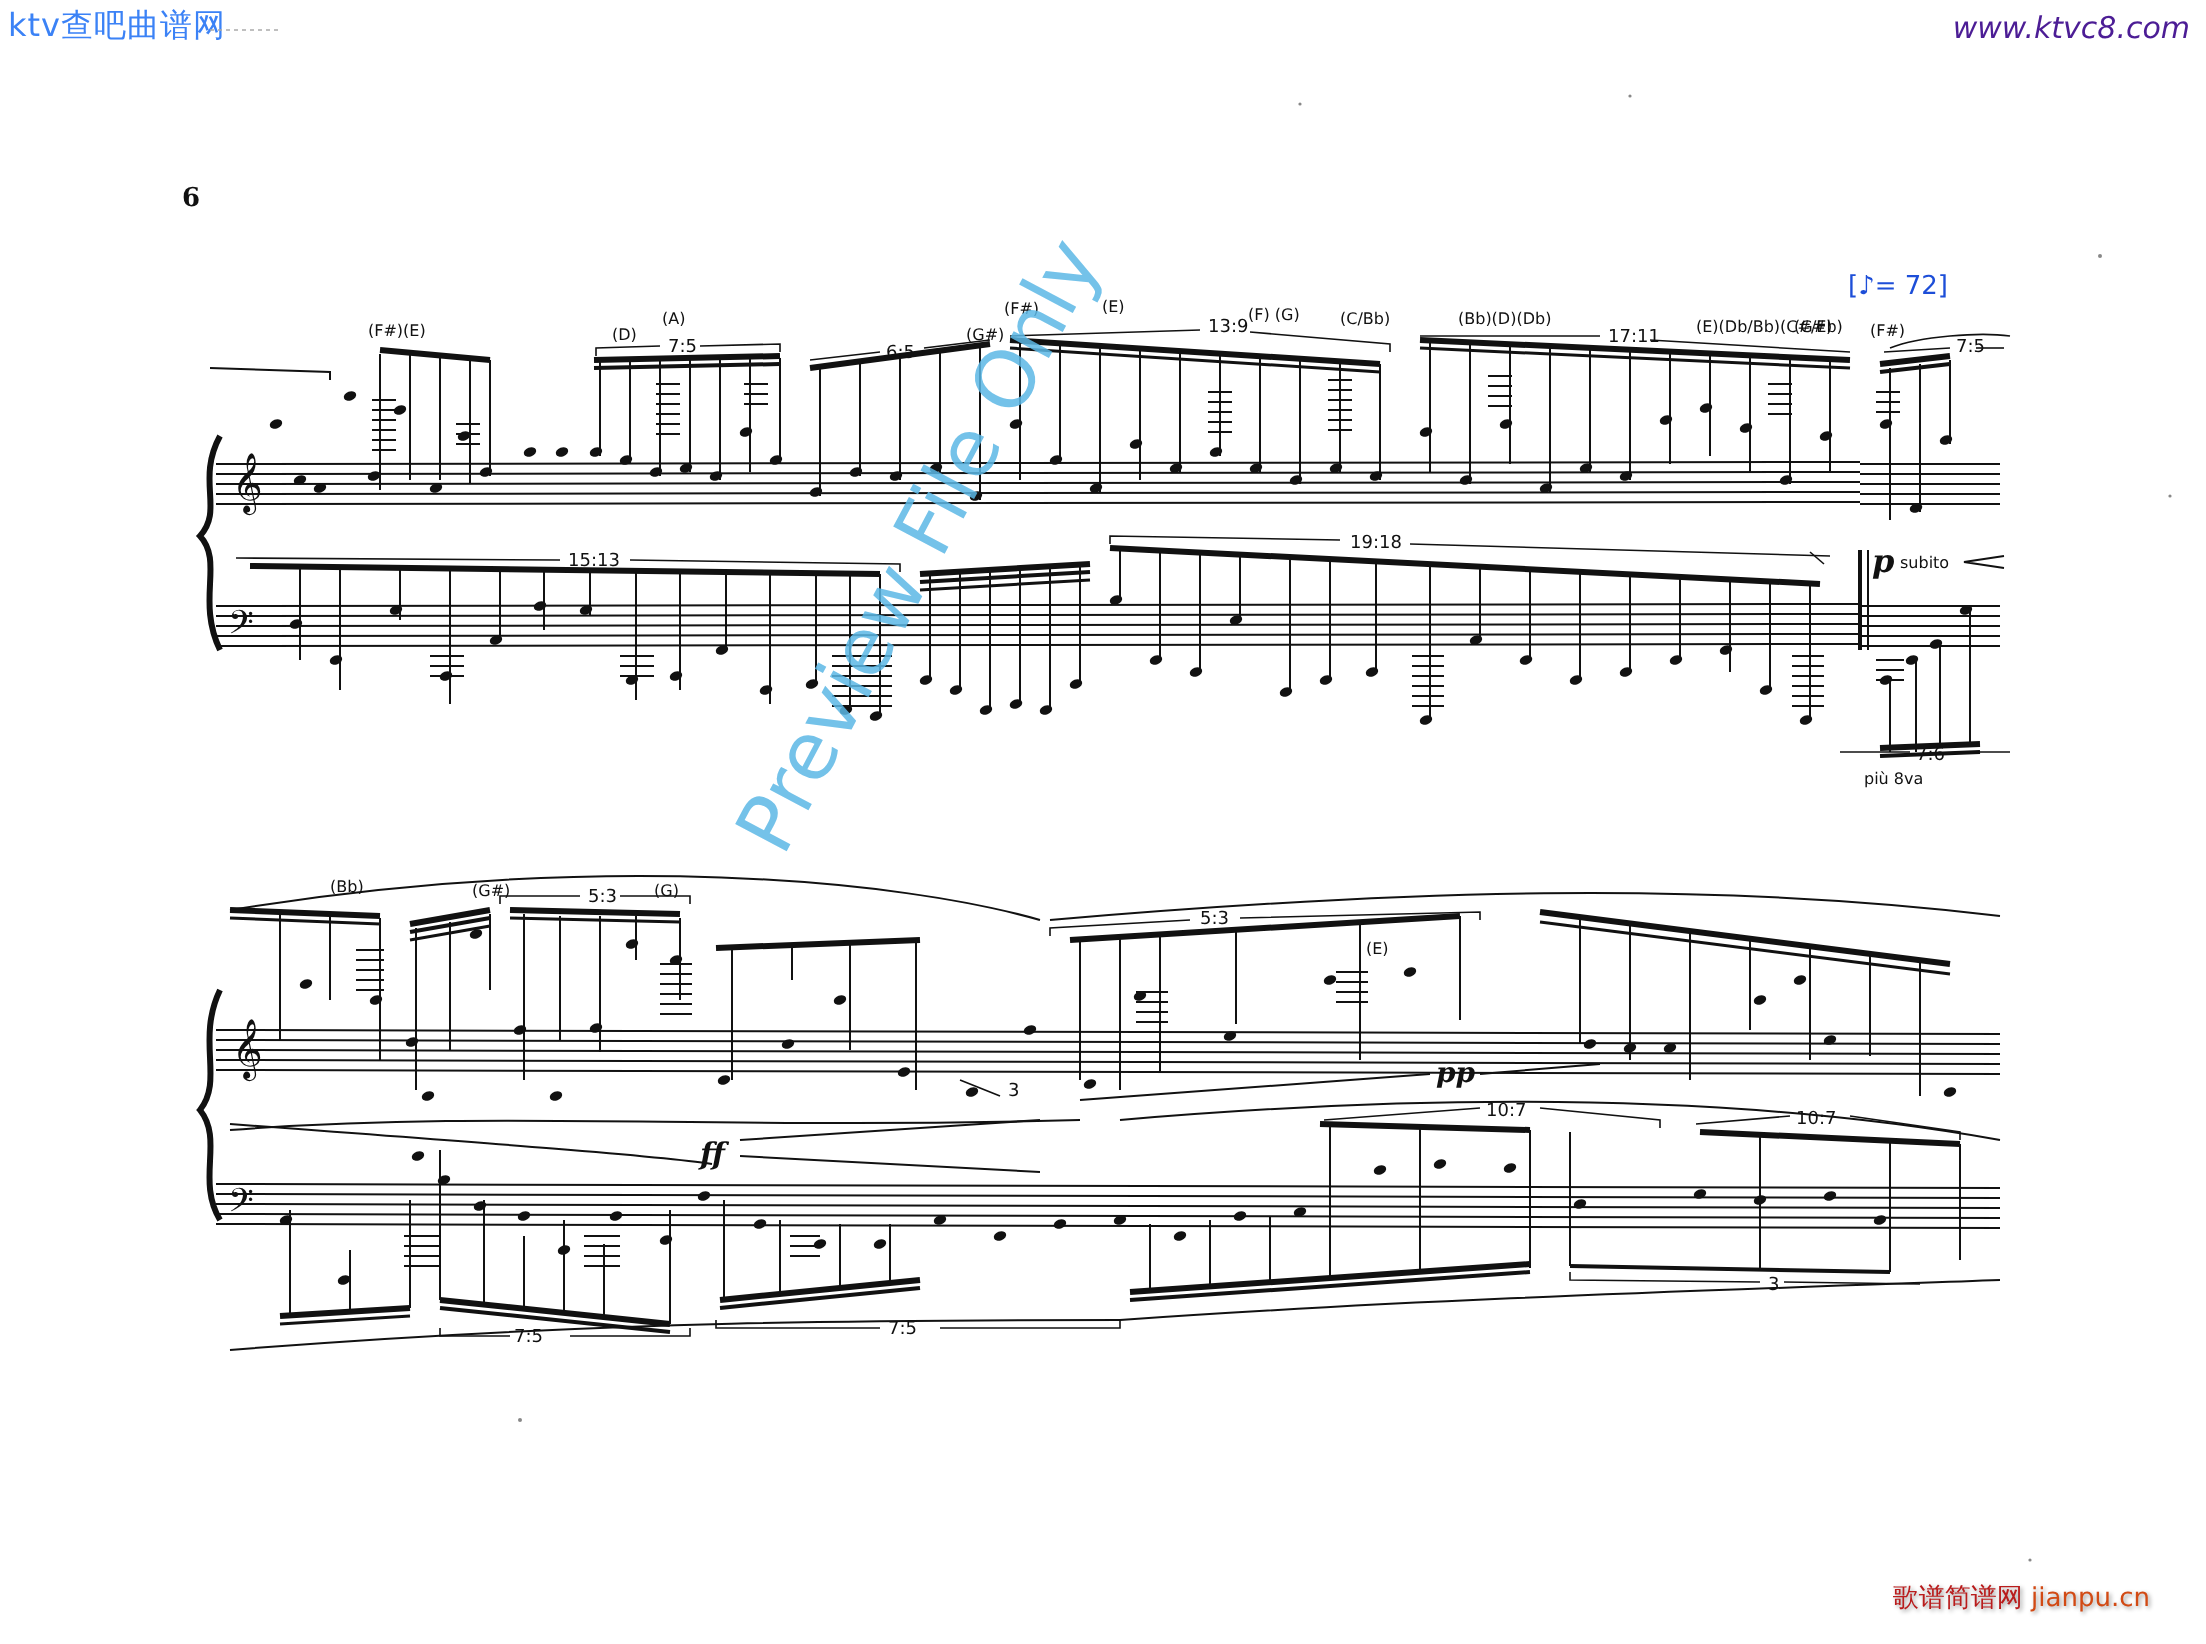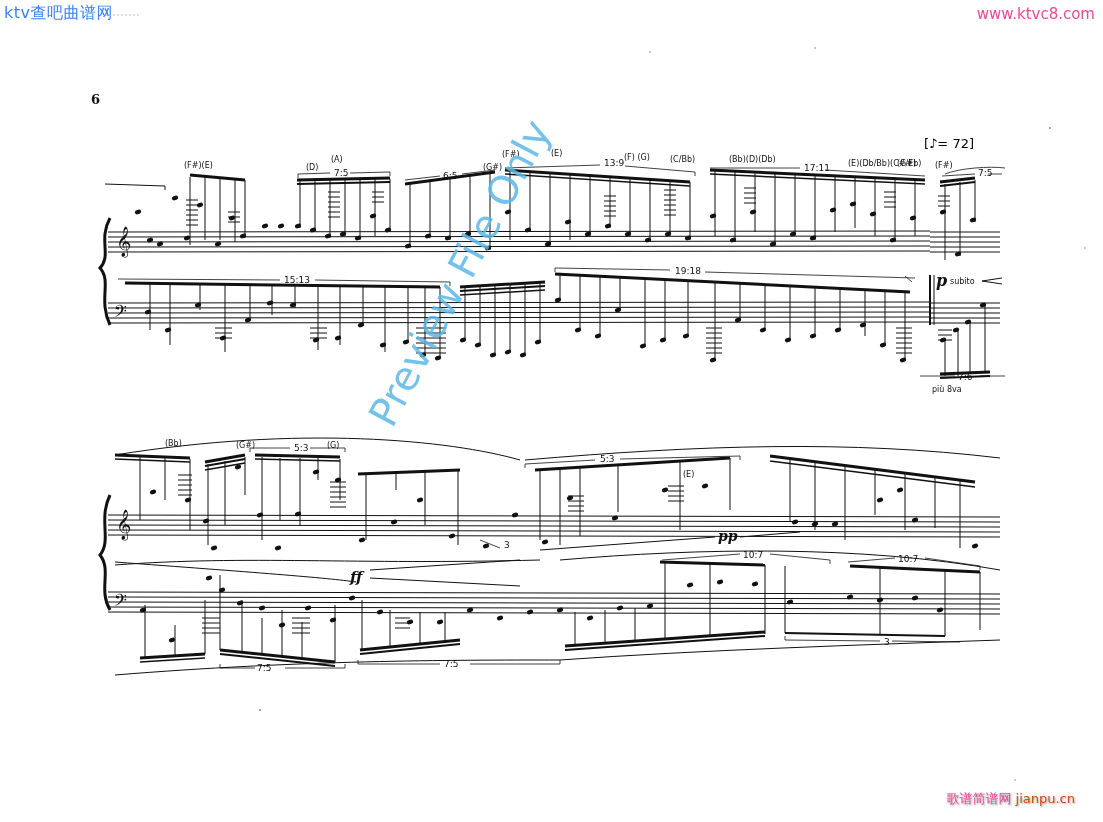--- a/index.html
+++ b/index.html
@@ -5,38 +5,39 @@
     html, body { margin: 0; padding: 0; }
     body {
       width: 1103px; height: 822px; position: relative; overflow: hidden;
       background: #ffffff; font-family: "DejaVu Sans", sans-serif;
     }
     .site-left {
       position: absolute; left: 4px; top: 3px; font-size: 16px; color: #3b82f6;
       font-family: "DejaVu Sans", sans-serif; letter-spacing: 0.5px;
     }
     .site-right {
-      position: absolute; right: 8px; top: 5px; font-size: 15px; color: #ec4899;
+      position: absolute; right: 8px; top: 5px; font-size: 15px; color: #4c1d95;
       font-family: "DejaVu Sans", sans-serif;
+      font-style: italic;
     }
     .footer-mark {
       position: absolute; right: 28px; bottom: 14px; font-size: 13px;
       text-shadow: 1px 1px 2px #999;
     }
-    .footer-mark .cn { color: #ec4899; font-family: Liberation Serif, serif; margin-left: 32px; }
+    .footer-mark .cn { color: #b91c1c; font-family: Liberation Serif, serif; margin-left: 32px; }
     .footer-mark .en { color: #d24a14; font-family: "DejaVu Sans", sans-serif; }
     .page-number {
       position: absolute; left: 91px; top: 92px; font-size: 13px; color: #111;
       font-family: "DejaVu Serif", serif; font-weight: bold;
     }
     svg.score { position: absolute; left: 0; top: 0; }
     .ann { font-family: "DejaVu Sans", sans-serif; font-size: 8px; fill: #111; }
     .ratio { font-family: "DejaVu Sans", sans-serif; font-size: 9px; fill: #111; }
     .dyn { font-family: "DejaVu Serif", serif; font-style: italic; font-weight: bold; fill: #111; }
-    .tempo { position: absolute; left: 924px; top: 136px; font-size: 13px; color: #000000;
+    .tempo { position: absolute; left: 924px; top: 136px; font-size: 13px; color: #1d4ed8;
       font-family: "DejaVu Sans", sans-serif; }
     .watermark {
       position: absolute; left: 380px; top: 400px; font-size: 40px; color: #5cb8e6;
       font-family: "DejaVu Sans", sans-serif; transform: rotate(-62deg);
       transform-origin: left center; opacity: 0.85; white-space: nowrap;
       pointer-events: none;
     }
   </style>
 </head>
 <body>

